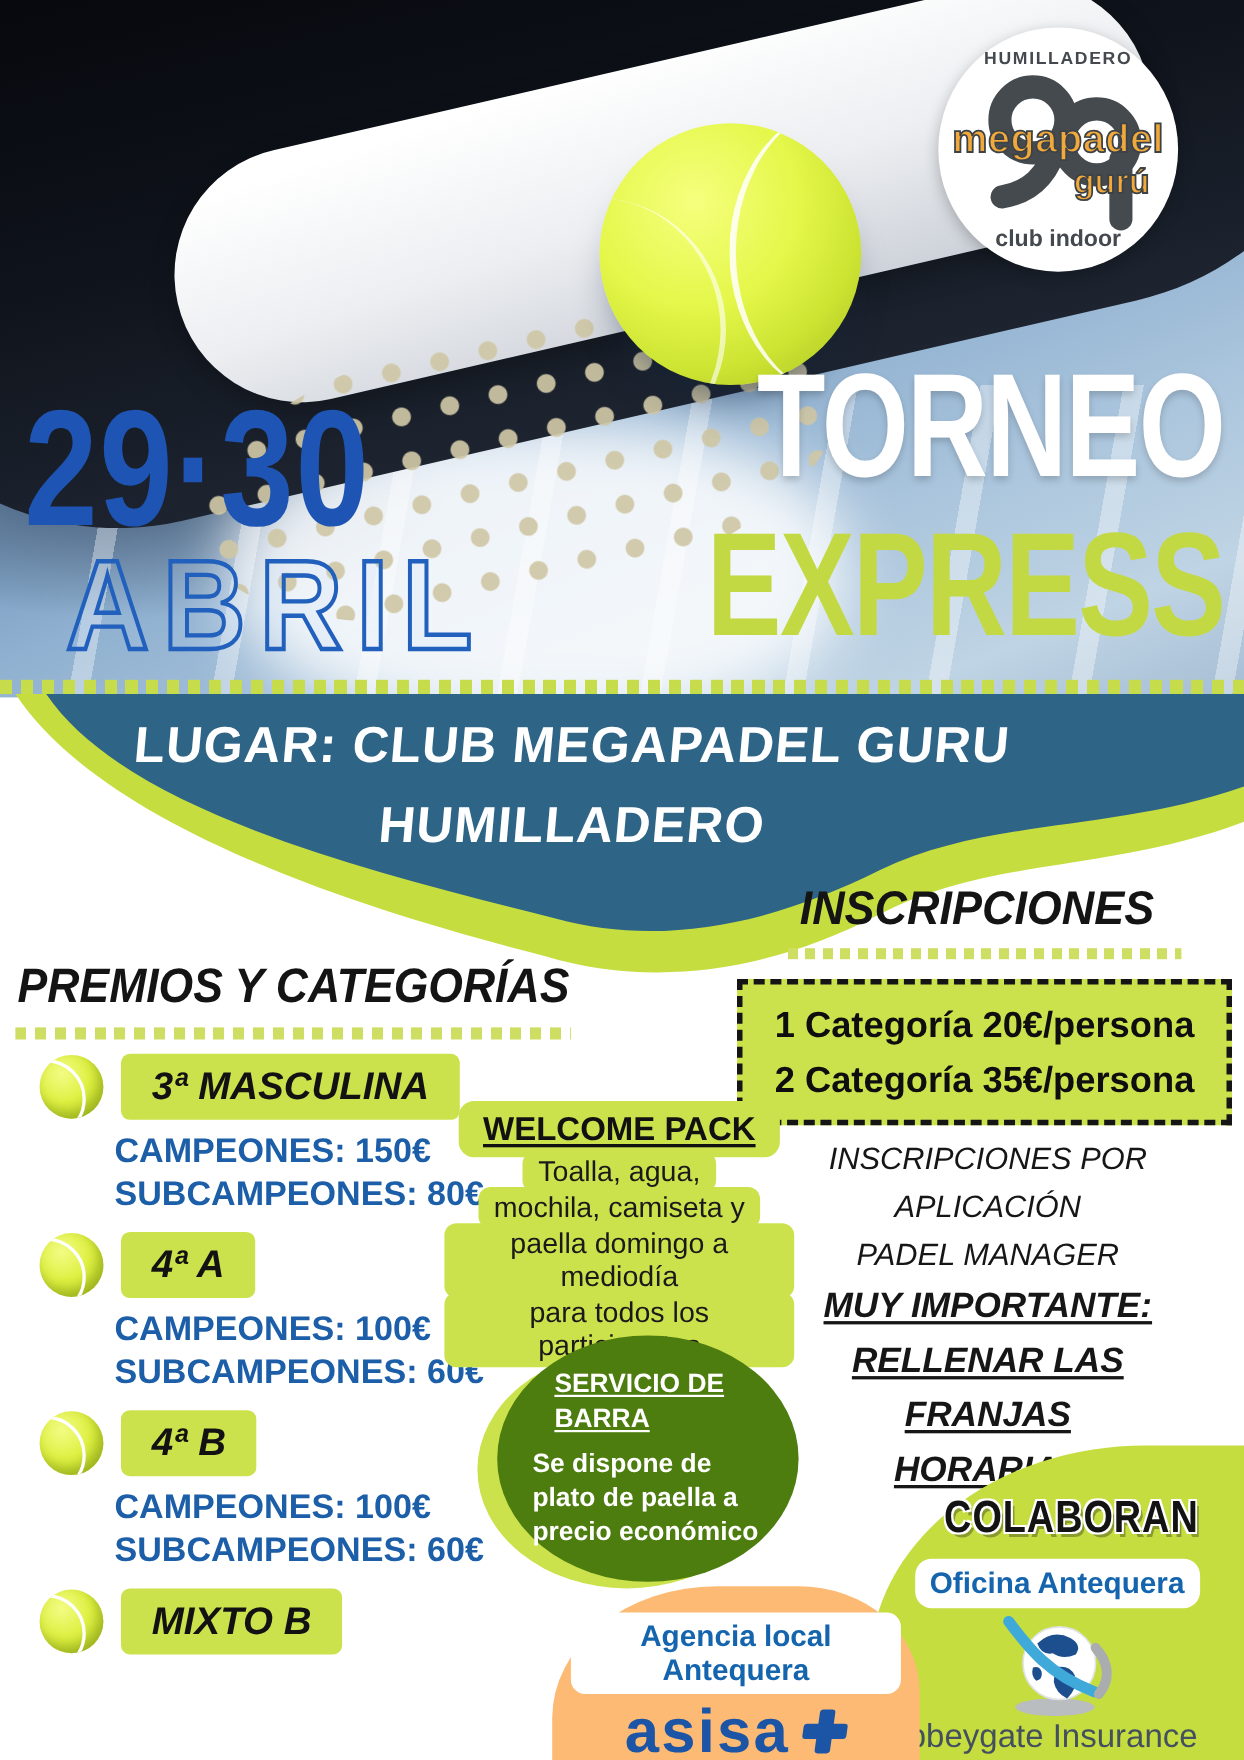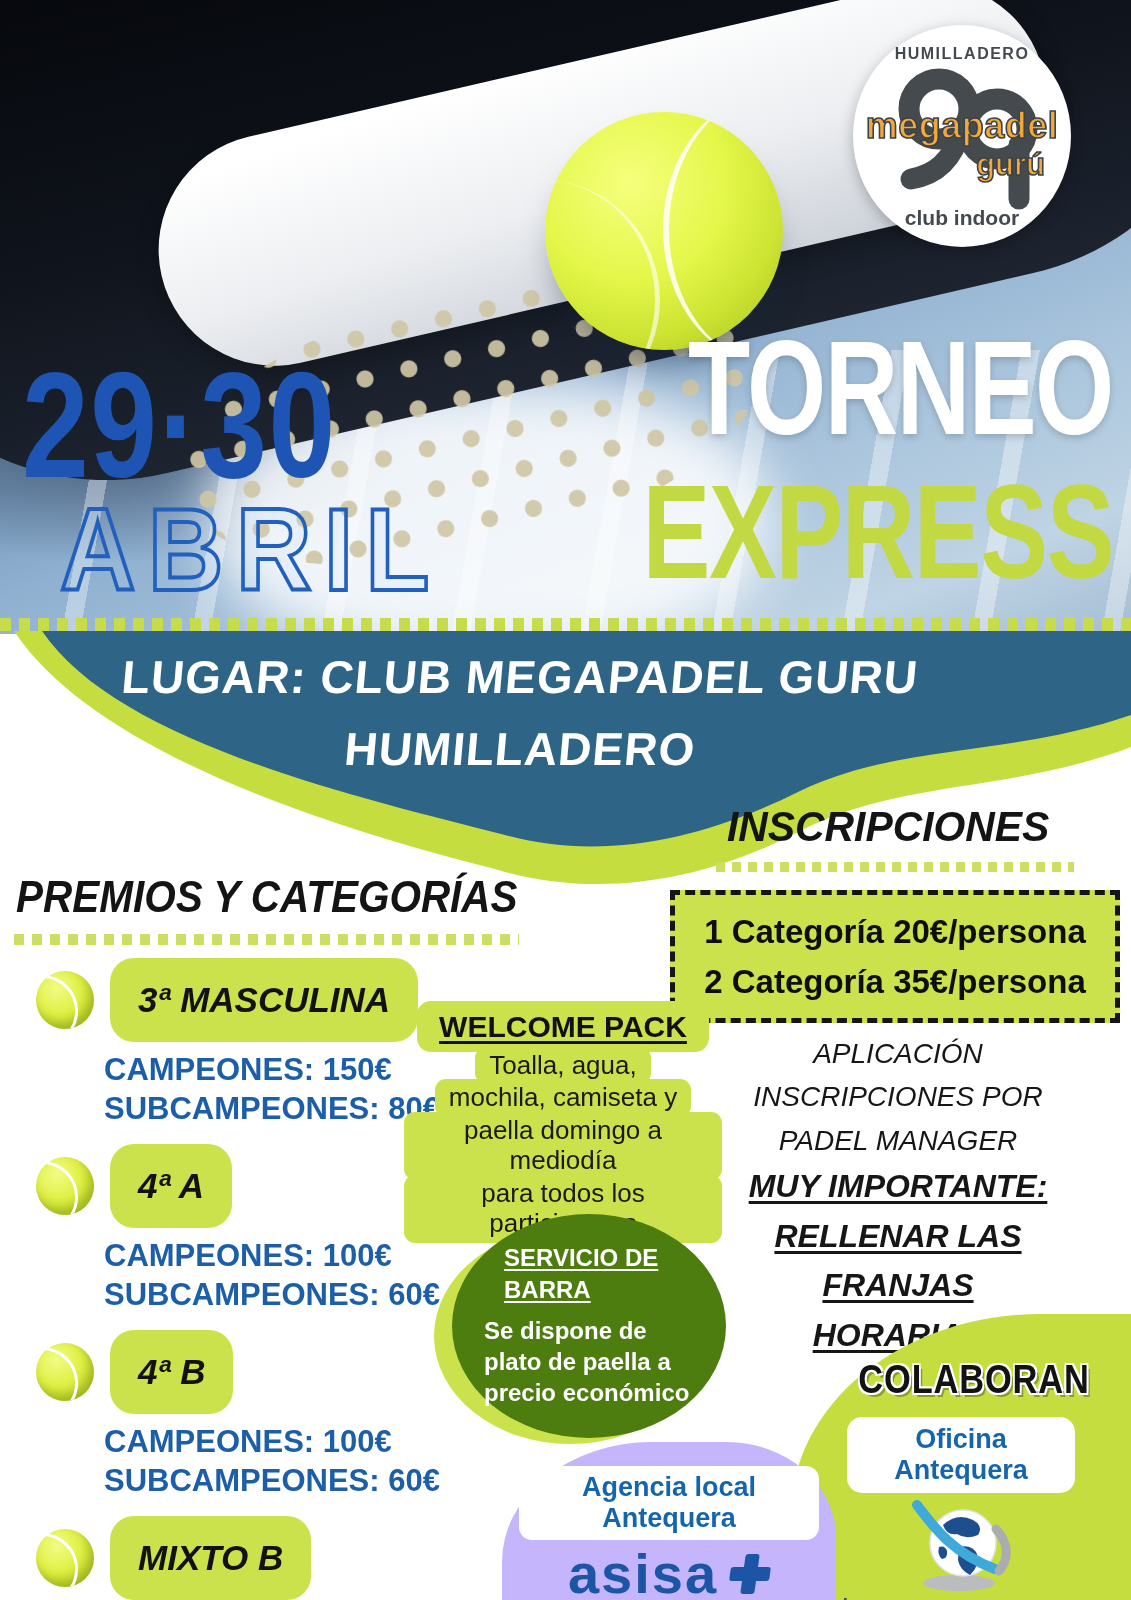--- a/index.html
+++ b/index.html
@@ -79,21 +79,21 @@
     text-align:center;padding:12px 20px;font-size:33px;font-weight:800;color:#0e0e0e;line-height:1.5}
 
   
   .cats{position:absolute;left:36px;top:942px;width:420px}
   .cat-row{display:flex;align-items:center;gap:16px;margin:16px 0 8px}
   .ball-ico{width:58px;height:58px;border-radius:50%;flex:none;position:relative;overflow:hidden;
     background:radial-gradient(circle at 35% 30%,#f2fc84,#dff044 45%,#c6dd2e 72%,#aabf1d);
     box-shadow:inset -4px -6px 10px rgba(120,140,20,.45)}
   .ball-ico::after{content:"";position:absolute;left:-30px;top:4px;width:66px;height:66px;border-radius:50%;
     border:3px solid #fff}
-  .cat-pill{display:inline-block;background:#cbe24c;border-radius:24px;padding:22px 28px;
+  .cat-pill{display:inline-block;background:#cbe24c;border-radius:8px;padding:10px 28px;
     font-size:35px;font-weight:800;font-style:italic;color:#121212}
   .cat-line{margin-left:68px;font-size:31px;font-weight:800;color:#1c5fa8;line-height:1.26}
 
   
   .wp{position:absolute;left:404px;top:1006px;width:318px;text-align:center;line-height:1.15}
   .wp div{margin-top:-5px}
   .wp-title{display:inline-block;background:#cbe24c;border-radius:14px;padding:9px 22px 7px;font-size:30px;
     font-weight:800;color:#111;text-decoration:underline;text-decoration-thickness:3px;text-underline-offset:4px}
   .wp-line{display:inline-block;background:#cbe24c;border-radius:11px;padding:4px 14px;font-size:26px;color:#1a1a1a}
 
@@ -112,27 +112,27 @@
   .serv-title{width:170px;margin:0 auto;font-size:24px;font-weight:800;line-height:1.35;
     text-decoration:underline;text-decoration-thickness:2px;text-underline-offset:3px}
   .serv-body{width:210px;margin:8px auto 0;font-size:24px;font-weight:800;line-height:1.3}
 
   
   .colab{position:absolute;right:0;bottom:0;width:340px;height:286px;background:#c6dd3f;
     border-top-left-radius:250px 200px}
   .colab-h{margin:42px 0 0 26px;text-align:center;font-size:41px;font-weight:800;color:#131313;
     letter-spacing:1px;transform:scaleX(.84);white-space:nowrap;
     text-shadow:-2px -2px 0 #fff,2px -2px 0 #fff,-2px 2px 0 #fff,2px 2px 0 #fff,4px 4px 0 rgba(0,0,0,.3)}
-  .colab-pill{margin:14px auto 0;width:228px;background:#fff;border-radius:15px;text-align:center;
+  .colab-pill{margin:14px auto 0;width:259px;background:#fff;border-radius:15px;text-align:center;
     font-size:27px;font-weight:800;color:#1565ae;padding:7px 0}
   .colab-globe{display:block;margin:2px auto 0}
   .colab-p2{text-align:center;font-size:30px;color:#44505e;margin:0 0 0 -28px;width:368px}
 
   
-  .asisa{position:absolute;left:502px;bottom:0;width:334px;height:158px;background:#c4b5fd;text-align:center;
+  .asisa{position:absolute;left:502px;bottom:0;width:334px;height:158px;background:#fdba74;text-align:center;
     border-radius:150px 110px 0 0 / 120px 95px 0 0}
   .asisa-pill{margin:24px auto 0;width:300px;background:#fff;border-radius:13px;font-size:27px;font-weight:800;
     color:#1565ae;padding:6px 0}
   .asisa-brand{margin-top:6px;display:inline-flex;align-items:center;gap:12px;font-size:56px;font-weight:800;
     color:#1c55a5;letter-spacing:2px;line-height:1}
   .asisa-plus{position:relative;width:40px;height:40px;display:inline-block;transform:skewX(-8deg)}
   .asisa-plus::before{content:"";position:absolute;left:13px;top:0;width:14px;height:40px;background:#1c55a5;border-radius:3px}
   .asisa-plus::after{content:"";position:absolute;left:0;top:13px;width:40px;height:14px;background:#1c55a5;border-radius:3px}
 </style>
 </head>
@@ -218,22 +218,22 @@
 
 <div class="wp">
   <div><span class="wp-title">WELCOME PACK</span></div>
   <div><span class="wp-line">Toalla, agua,</span></div>
   <div><span class="wp-line">mochila, camiseta y</span></div>
   <div><span class="wp-line">paella domingo a mediodía</span></div>
   <div><span class="wp-line">para todos los participantes</span></div>
 </div>
 
 <div class="note">
+  <div class="note-line">INSCRIPCIONES POR</div>
   <div class="note-line">APLICACIÓN</div>
-  <div class="note-line">INSCRIPCIONES POR</div>
   <div class="note-line">PADEL MANAGER</div>
   <div class="imp-line">MUY IMPORTANTE:</div>
   <div class="imp-line">RELLENAR LAS FRANJAS</div>
   <div class="imp-line">HORARIAS</div>
 </div>
 
 <div class="serv">
   <div class="serv-in">
     <div class="serv-title">SERVICIO DE BARRA</div>
     <div class="serv-body">Se dispone de plato de paella a precio económico</div>

